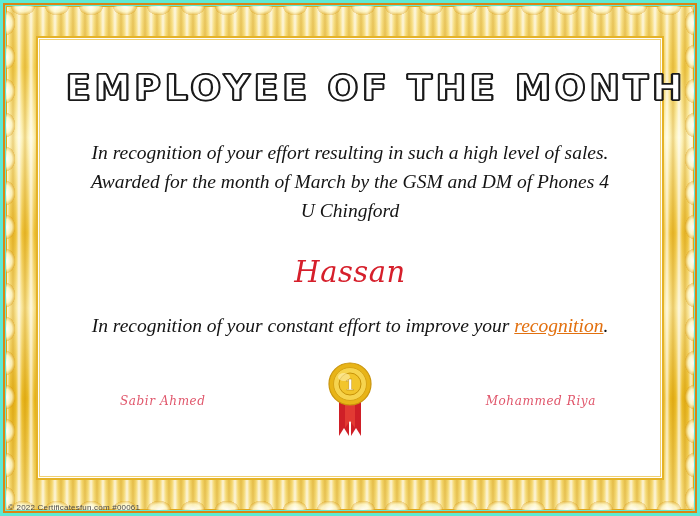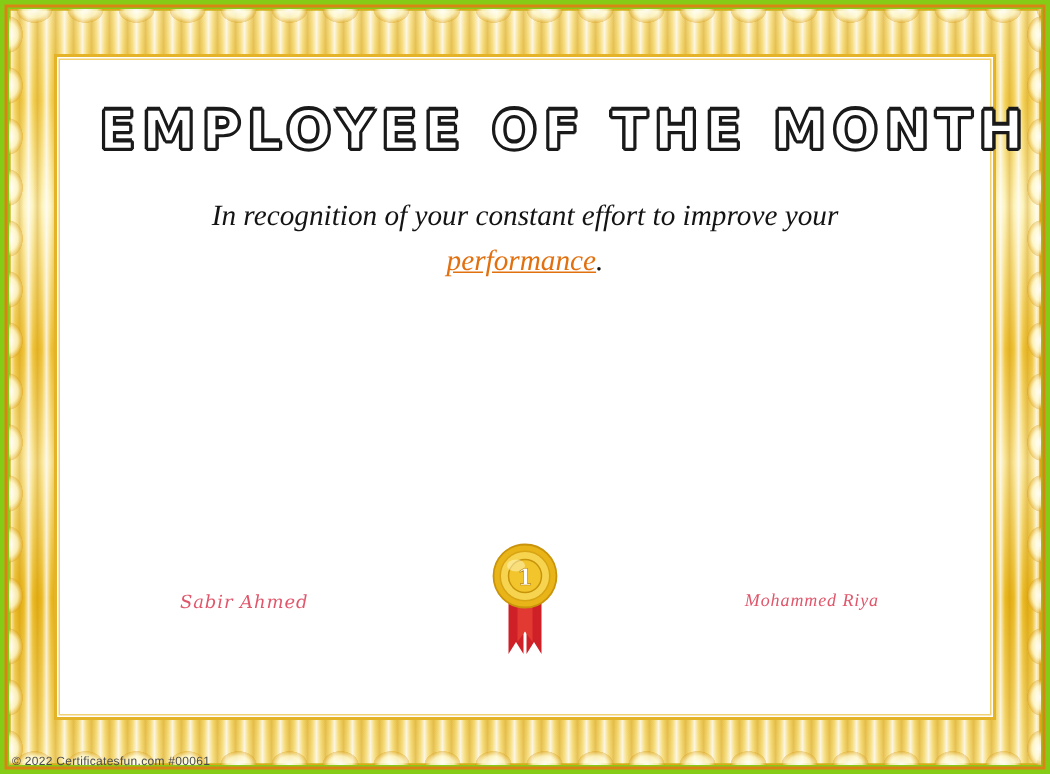--- a/index.html
+++ b/index.html
@@ -13,21 +13,21 @@
     font-family: "Liberation Serif", serif;
     overflow: hidden;
   }
 
   
   .certificate {
     position: relative;
     width: 700px;
     height: 516px;
     box-sizing: border-box;
-    background: #84cc16;
+    background: #5eead4;
   }
 
   
   .outer-rule {
     position: absolute;
     left: 3px;
     top: 3px;
     right: 3px;
     bottom: 3px;
     border: 2px solid #d98516;
@@ -202,21 +202,21 @@
     position: absolute;
     bottom: 42px;
     font-family: "DejaVu Serif", serif;
     font-style: italic;
     font-size: 12px;
     color: #e0566b;
     letter-spacing: 0.6px;
     white-space: nowrap;
   }
   .sig-left { left: 54px; margin-top: 24px; }
-  .sig-right { right: 48px; font-family: Liberation Serif, serif; }
+  .sig-right { right: 38px; }
 
   
   .medal {
     position: absolute;
     left: 50%;
     transform: translateX(-50%);
     bottom: 8px;
     width: 62px;
     height: 84px;
   }
@@ -244,24 +244,26 @@
   <div class="wave-bottom"></div>
   <div class="wave-left"></div>
   <div class="wave-right"></div>
 
   <div class="inner-rule"></div>
 
   <div class="content">
 
     <div class="cert-title">EMPLOYEE OF THE MONTH</div>
 
-
+    <div class="body-text">In recognition of your effort resulting in such a high level of sales. Awarded for the month of March by the GSM and DM of Phones 4 U Chingford</div>
+
+    <div class="recipient">Hassan</div>
 
     <div class="body-text-2">
-      <span>In recognition of your constant effort to improve your </span><span class="emphasis">performance</span><span>.</span>
+      <span>In recognition of your constant effort to improve your </span><span class="emphasis">recognition</span><span>.</span>
     </div>
 
     <div class="sig-row">
       <div class="sig sig-left">Sabir Ahmed</div>
 
       <div class="sig sig-right">Mohammed Riya</div>
 
       <div class="medal">
         <svg viewBox="0 0 62 84" width="62" height="84" aria-hidden="true">
 

